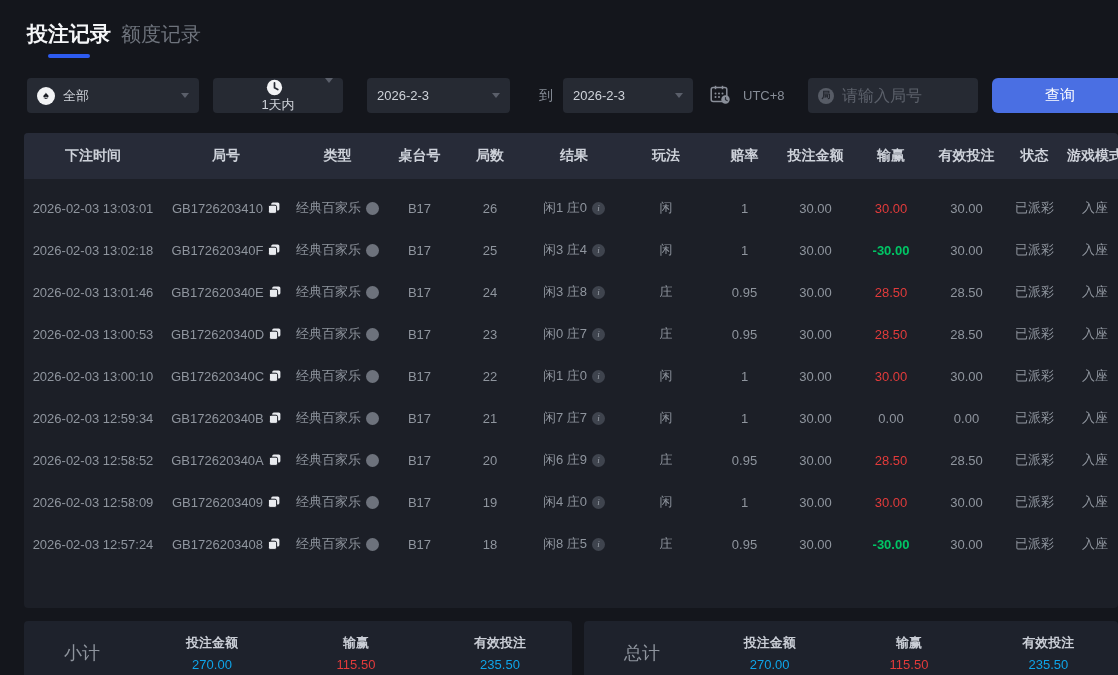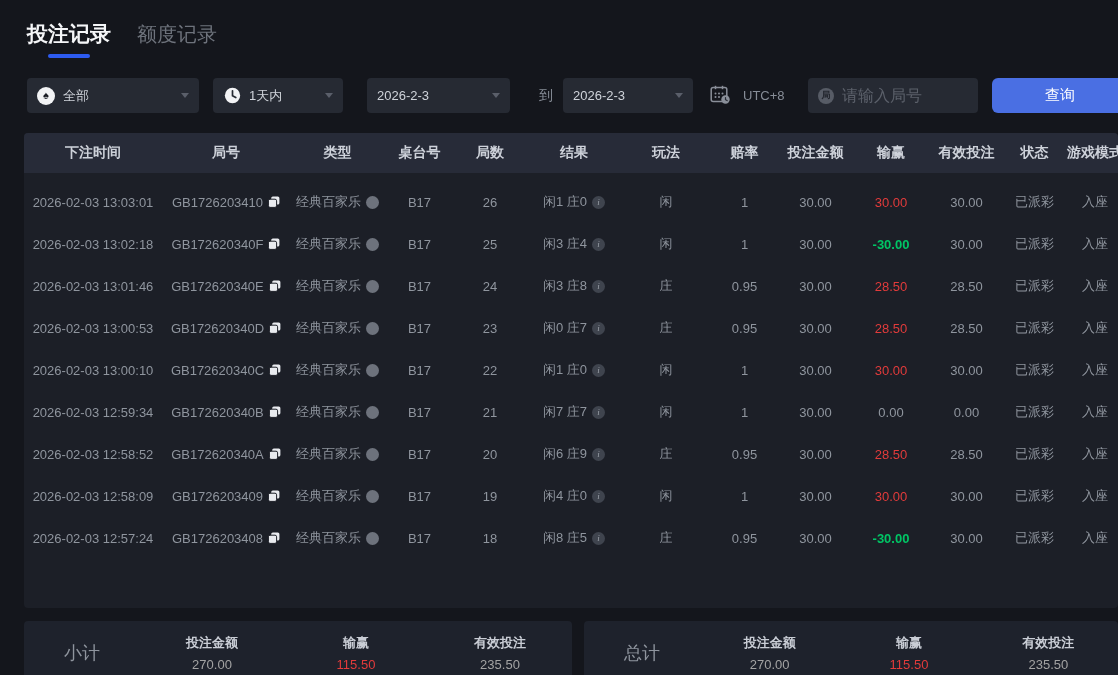--- a/index.html
+++ b/index.html
@@ -10,42 +10,42 @@
     font-family:"Liberation Sans","DejaVu Sans",sans-serif;
     color:#8f959e;
   }
   :root{
     --bg:#14161c; --panel:#1c1f27; --header:#272b38; --control:#262a33;
     --summary:#1e222c; --txt:#8f959e; --txt-light:#ced2da; --txt-dim:#5b606a;
     --accent:#4a6fe3; --underline:#2d5bf0; --red:#e23b3b; --green:#00c565;
   }
 
   
-  .tabs{ position:absolute; left:27px; top:20px; display:flex; align-items:baseline; gap:26px; }
+  .tabs{ position:absolute; left:27px; top:20px; display:flex; align-items:baseline; gap:10px; }
   .tab{ position:relative; font-size:20px; color:#6e737c; cursor:pointer; }
   .tab.active{ font-size:21px; font-weight:700; color:#f5f6f8; }
   .tab.active .tab-underline{
     position:absolute; left:50%; transform:translateX(-50%);
     bottom:-10px; width:42px; height:4px; border-radius:2px; background:var(--underline);
   }
 
   
   .filter-bar{ position:absolute; left:0; top:78px; width:1118px; height:35px; font-size:13px; }
   .control{
     position:absolute; top:0; height:35px; background:var(--control); border-radius:4px;
     display:flex; align-items:center; padding:0 10px; color:#cfd3da; cursor:pointer;
   }
   .chev{ position:absolute; right:10px; width:0; height:0;
     border-left:4.5px solid transparent; border-right:4.5px solid transparent;
     border-top:5.5px solid #5a5f6a; }
   .circle-icon{ width:18px; height:18px; border-radius:50%; background:#f2f3f5;
     display:flex; align-items:center; justify-content:center;
     color:#1a1d24; font-size:11px; line-height:1; margin-right:8px; flex:0 0 auto; }
   .ctl-sel1{ left:27px; width:172px; }
-  .ctl-sel2{ left:213px; width:130px; }
+  .ctl-sel2{ left:213px; width:130px;flex-direction:column; }
   .ctl-date1{ left:367px; width:143px; }
   .ctl-date2{ left:563px; width:130px; }
   .to-label{ position:absolute; left:539px; top:9px; color:#878d97; font-size:14px; }
   .tz-wrap{ position:absolute; left:710px; top:7px; display:flex; align-items:center; gap:12px; color:#878d97; font-size:13px; }
   .round-input-wrap{ position:absolute; left:808px; top:0; width:170px; height:35px;
     background:var(--control); border-radius:4px; display:flex; align-items:center; padding:0 10px; }
   .round-badge{ width:16px; height:16px; border-radius:50%; background:#575c66;
     color:#23262e; font-size:9px; font-weight:700; display:flex; align-items:center; justify-content:center;
     margin-right:8px; flex:0 0 auto; }
   .round-input{ background:transparent; border:none; outline:none; width:120px;
@@ -53,21 +53,21 @@
   .round-input::placeholder{ color:var(--txt-dim); }
   .query-btn{ position:absolute; left:992px; top:0; width:136px; height:35px;
     background:var(--accent); border:none; border-radius:6px; color:#fff; font-size:15px;
     font-family:inherit; cursor:pointer; }
 
   
   .table-panel{ position:absolute; left:24px; top:133px; width:1094px; height:475px;
     background:var(--panel); border-radius:4px; overflow:hidden; }
   .grid-row{ display:grid;
     grid-template-columns:138px 128px 95px 69px 72px 96px 88px 69px 73px 78px 73px 63px 58px; }
-  .thead{ height:40px; background:var(--header); align-items:center; }
+  .thead{ height:46px; background:var(--header); align-items:center; }
   .th{ text-align:center; font-size:14px; font-weight:700; color:var(--txt-light); white-space:nowrap; }
   .tbody{ padding-top:8px; }
   .tr{ height:42px; align-items:center; }
   .td{ text-align:center; font-size:13px; color:var(--txt); white-space:nowrap;
     display:flex; align-items:center; justify-content:center; gap:5px; }
   .td.win-red{ color:var(--red); }
   .td.win-green{ color:var(--green);font-weight:bold; }
   .copy-icon{ display:inline-flex; cursor:pointer; }
   .type-dot{ width:13px; height:13px; border-radius:50%; background:#6d727c; display:inline-block; }
   .info-icon{ width:13px; height:13px; border-radius:50%; background:#3f444e; color:#9aa0a8;
@@ -75,21 +75,21 @@
     font-family:"Liberation Serif",serif; font-style:italic; }
 
   
   .summary{ position:absolute; top:621px; height:64px; background:var(--summary); border-radius:4px;
     display:grid; grid-template-columns:116px 1fr 1fr 1fr; align-items:center; }
   .summary-left{ left:24px; width:548px; }
   .summary-right{ left:584px; width:534px; }
   .summary-label{ text-align:center; font-size:18px; color:#8f959e; }
   .stat{ text-align:center; }
   .stat .stat-title{ font-size:13px; font-weight:700; color:#c9cdd5; margin-bottom:5px; }
-  .stat .stat-value{ font-size:13px; color:#a3a3a3; }
+  .stat .stat-value{ font-size:13px; color:#0ea5e9; }
   .stat .stat-value.red{ color:var(--red); }
 </style>
 </head>
 <body>
 
 <div class="tabs">
   <div class="tab active">
     <span>投注记录</span>
     <span class="tab-underline"></span>
   </div>

